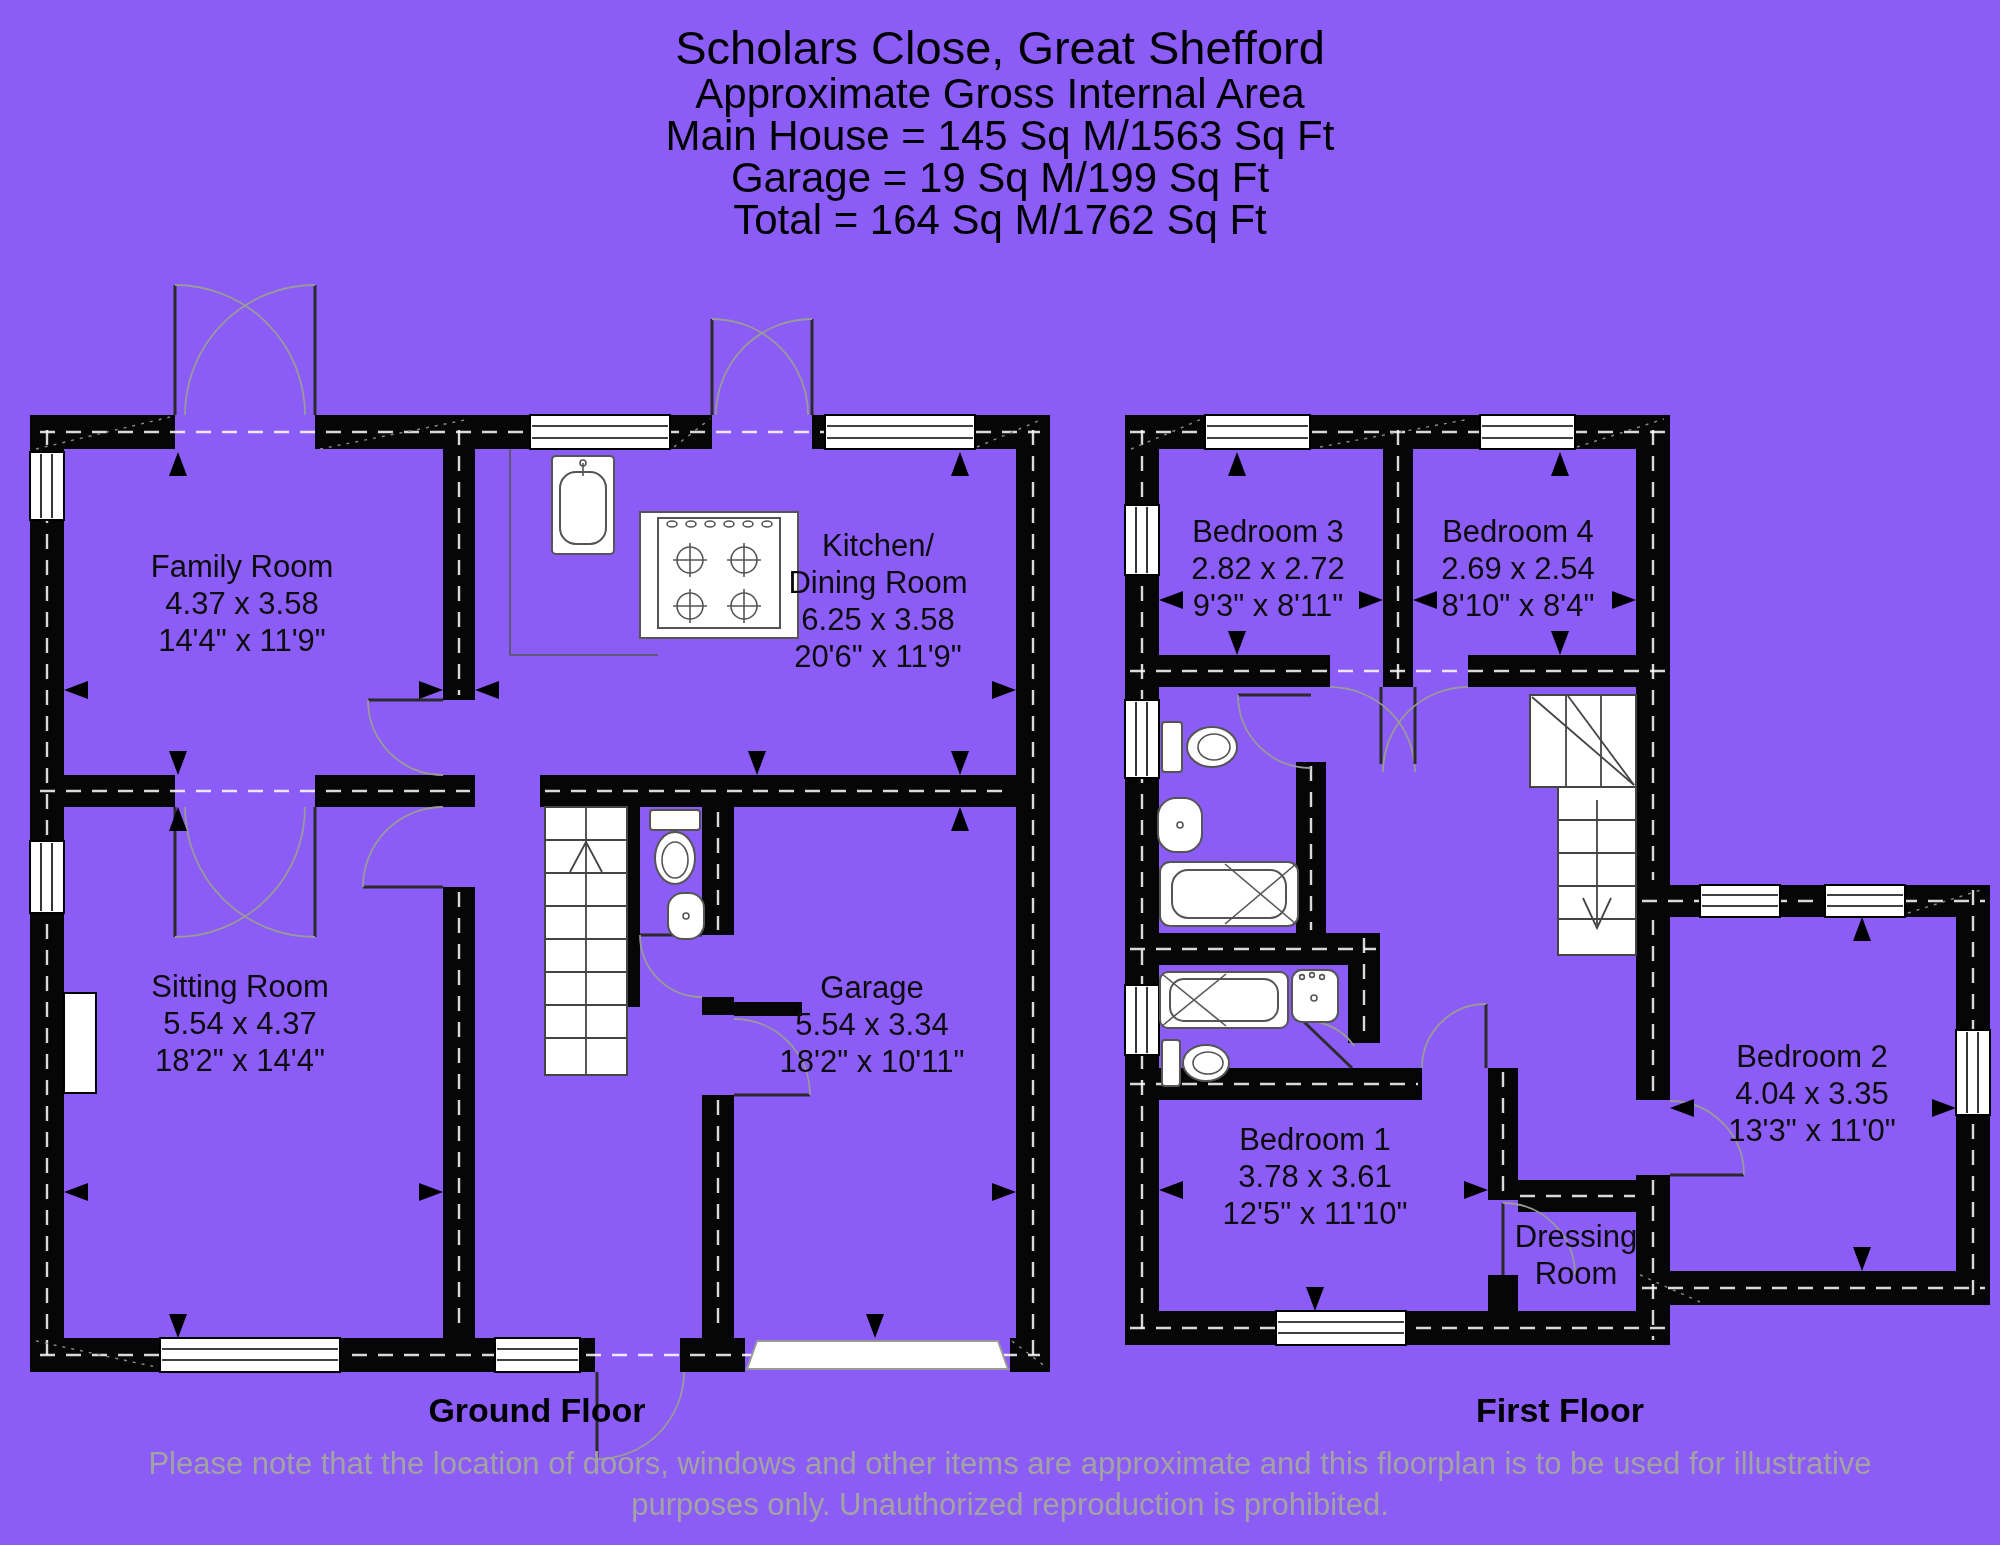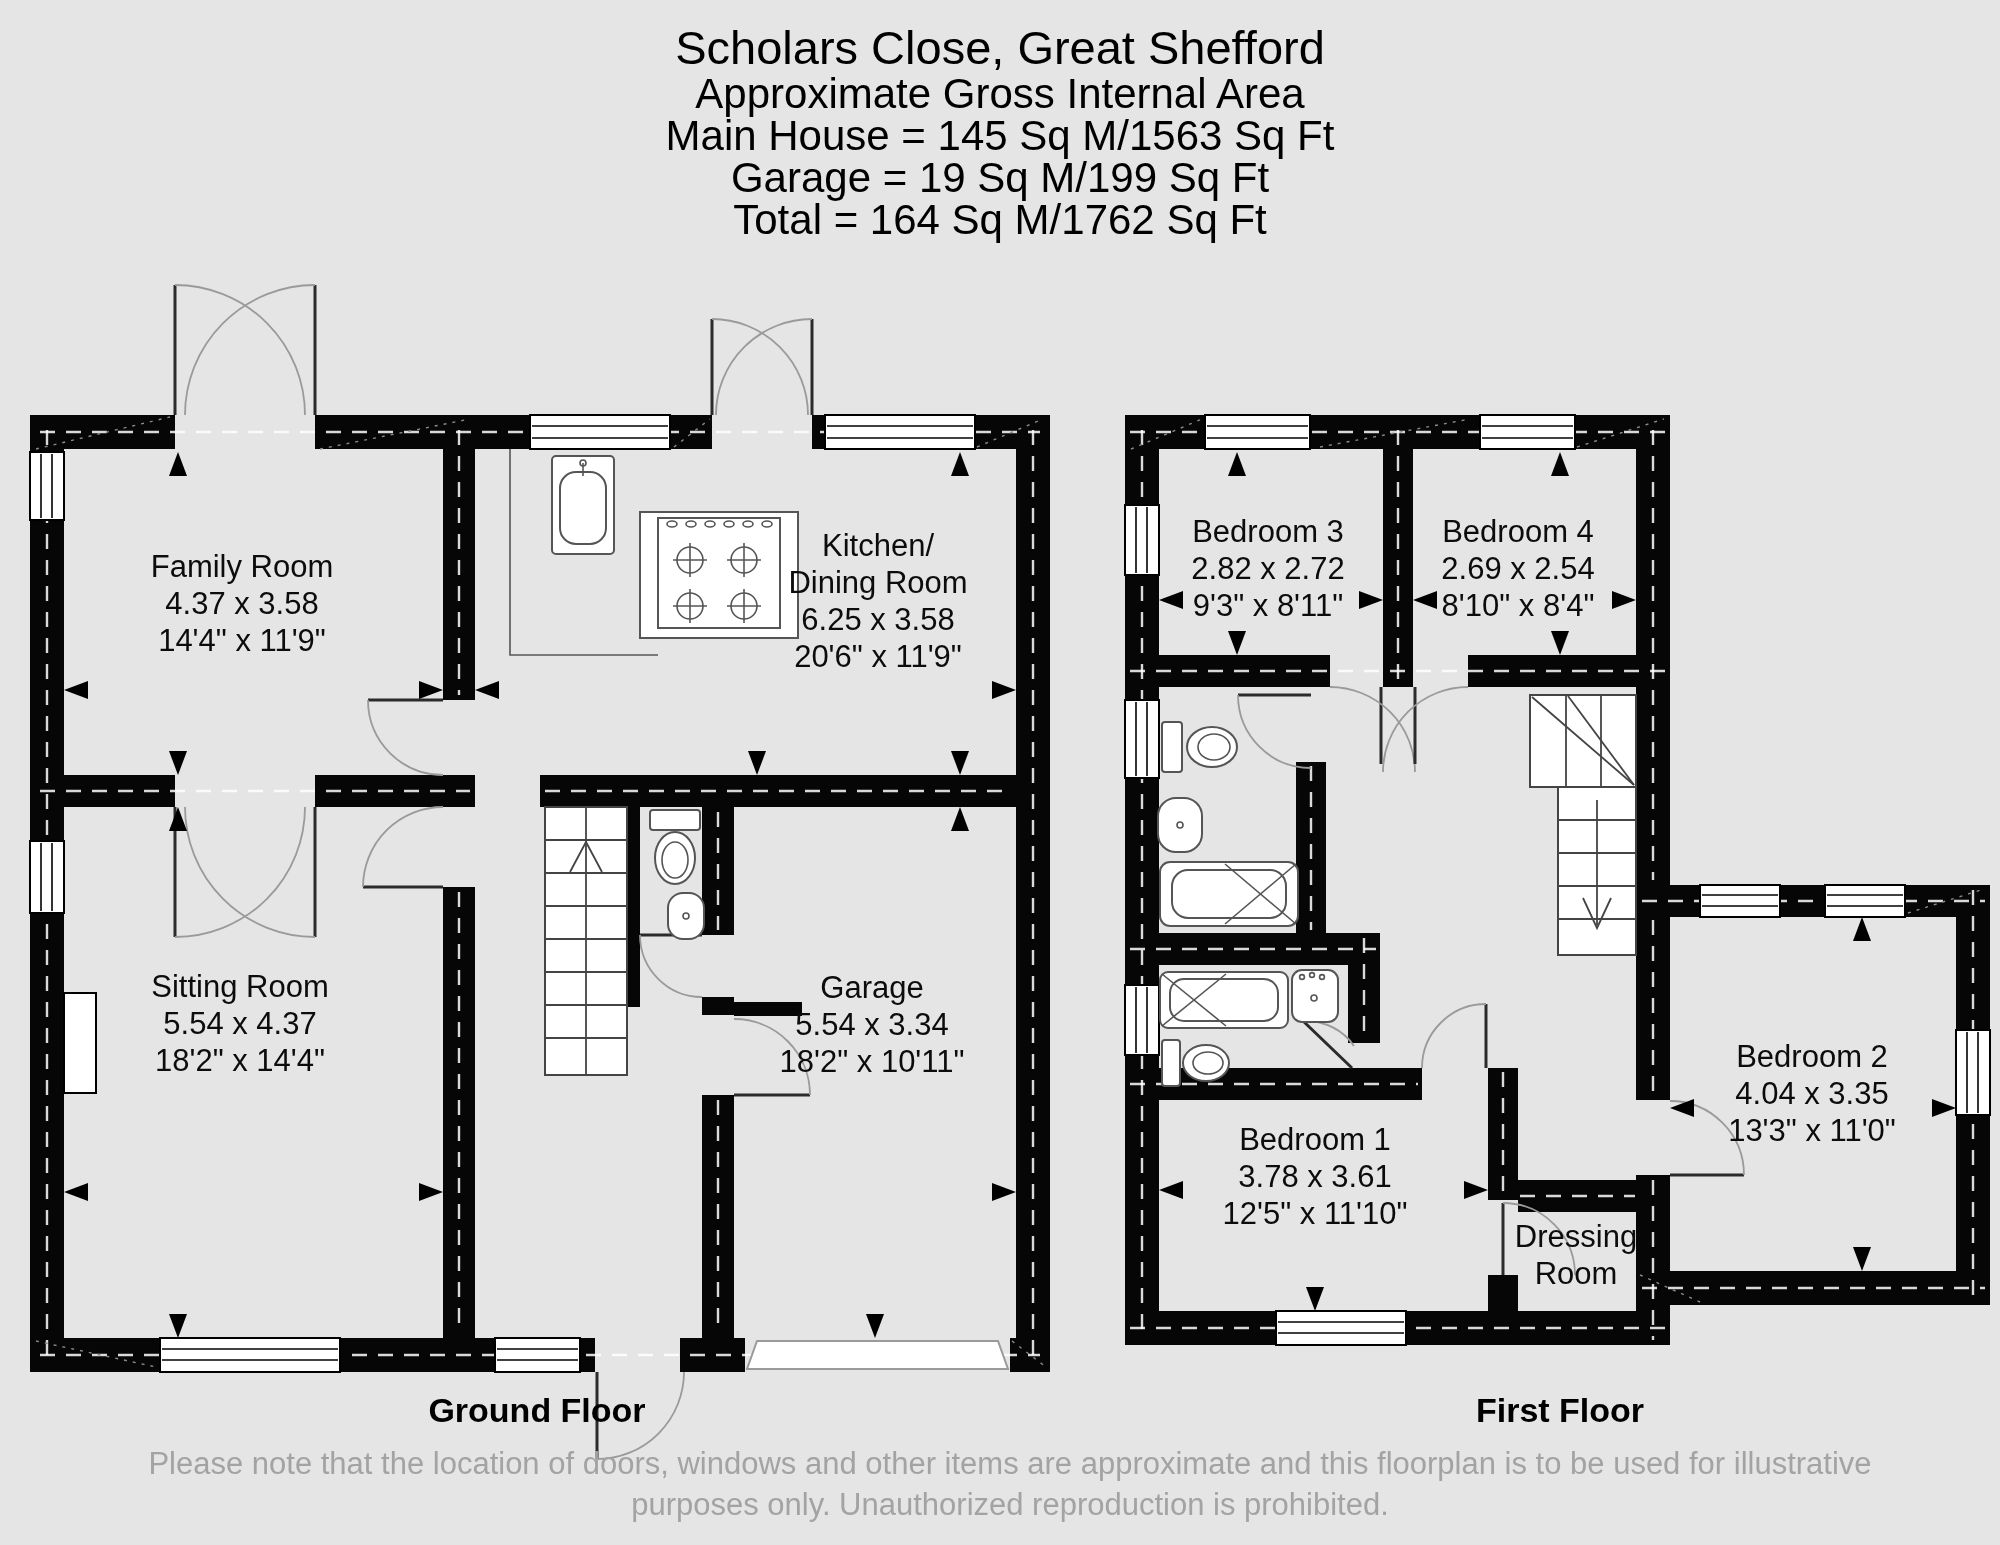--- a/index.html
+++ b/index.html
@@ -1,16 +1,16 @@
 <!DOCTYPE html>
 <html><head>
 <meta charset="utf-8">
 <style>
   html,body{margin:0;padding:0;background:#fff;}
-  .sheet{position:relative;width:2000px;height:1545px;background:#e5e5e5;overflow:hidden;text-decoration:underline;}
+  .sheet{position:relative;width:2000px;height:1545px;background:#8b5cf6;overflow:hidden;text-decoration:underline;}
   svg{display:block;}
   svg text{font-family:"Liberation Sans", sans-serif;}
   .wall{fill:#060606;}
   .win{fill:#ffffff;stroke:#000;stroke-width:2;}
   .wline{stroke:#000;stroke-width:1.6;}
   .thin{stroke:#444;fill:#fff;stroke-width:2;}
   .tline{stroke:#444;stroke-width:1.8;fill:none;}
   .fix{stroke:#555;fill:#ffffff;stroke-width:2;}
   .fline{stroke:#555;stroke-width:1.6;fill:none;}
   .arc{stroke:#9a9a9a;fill:none;stroke-width:1.8;}

